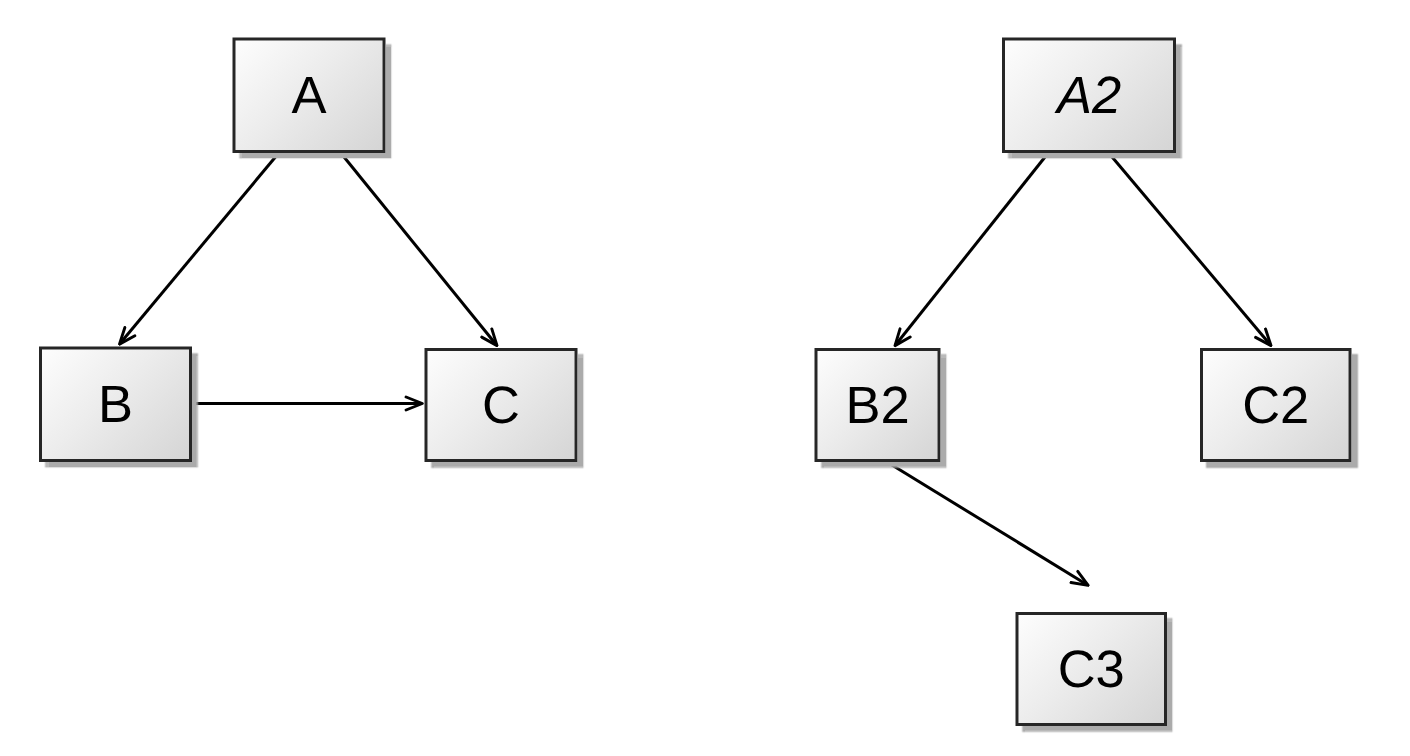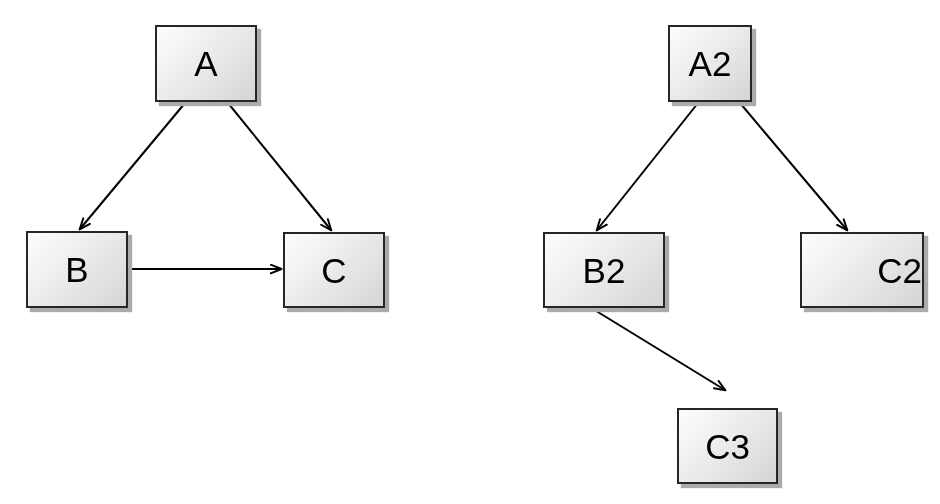--- a/index.html
+++ b/index.html
@@ -62,26 +62,26 @@
   <div id="node-layer">
       <div class="node" style="left: 155px; top: 25px; width: 102px; height: 77px;">
         <span class="node-label">A</span>
       </div>
       <div class="node" style="left: 26px; top: 231px; width: 102px; height: 77px;">
         <span class="node-label">B</span>
       </div>
       <div class="node" style="left: 283px; top: 232px; width: 102px; height: 76px;">
         <span class="node-label">C</span>
       </div>
-      <div class="node" style="left: 668px; top: 25px; width: 84px; height: 77px;">
+      <div class="node" style="left: 668px; top: 25px; width: 116px; height: 77px; font-style: italic;">
         <span class="node-label">A2</span>
       </div>
-      <div class="node" style="left: 543px; top: 232px; width: 122px; height: 76px;">
+      <div class="node" style="left: 543px; top: 232px; width: 84px; height: 76px;">
         <span class="node-label">B2</span>
       </div>
-      <div class="node" style="left: 800px; top: 232px; width: 124px; height: 76px; justify-content: flex-end;">
+      <div class="node" style="left: 800px; top: 232px; width: 101px; height: 76px;">
         <span class="node-label">C2</span>
       </div>
       <div class="node" style="left: 677px; top: 392px; width: 101px; height: 76px; margin-top: 16px;">
         <span class="node-label">C3</span>
       </div>
     </div>
 </div>
 
 </body></html>

